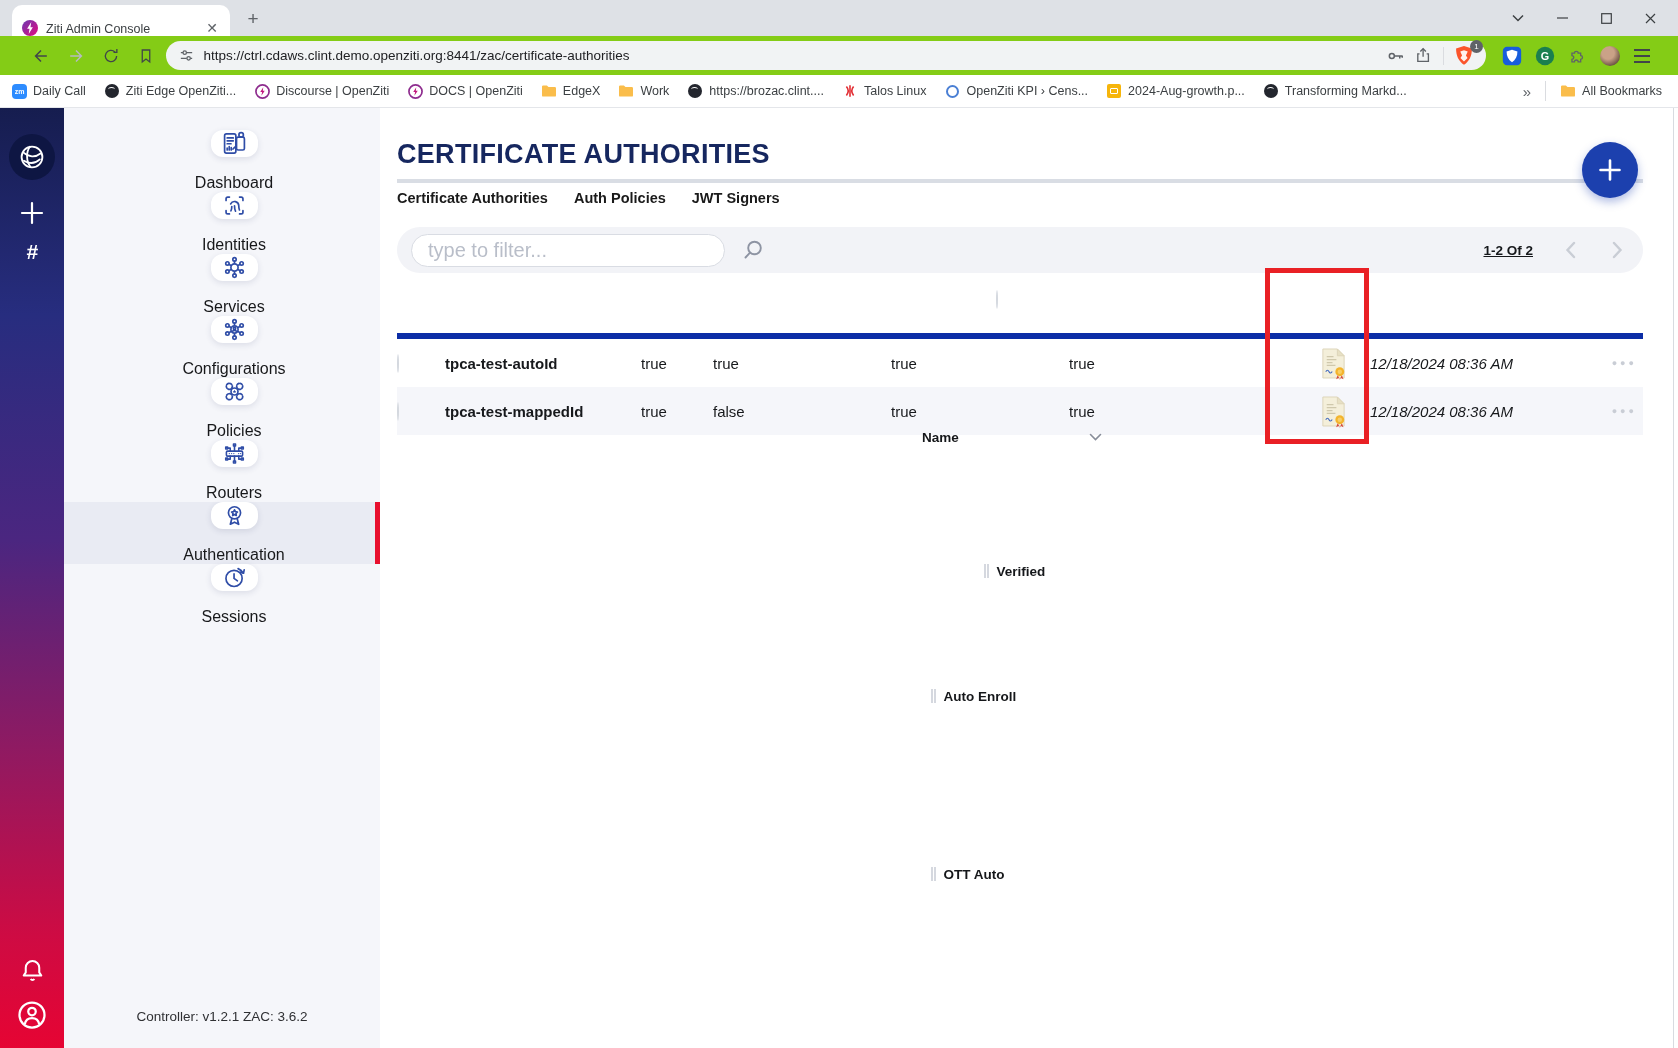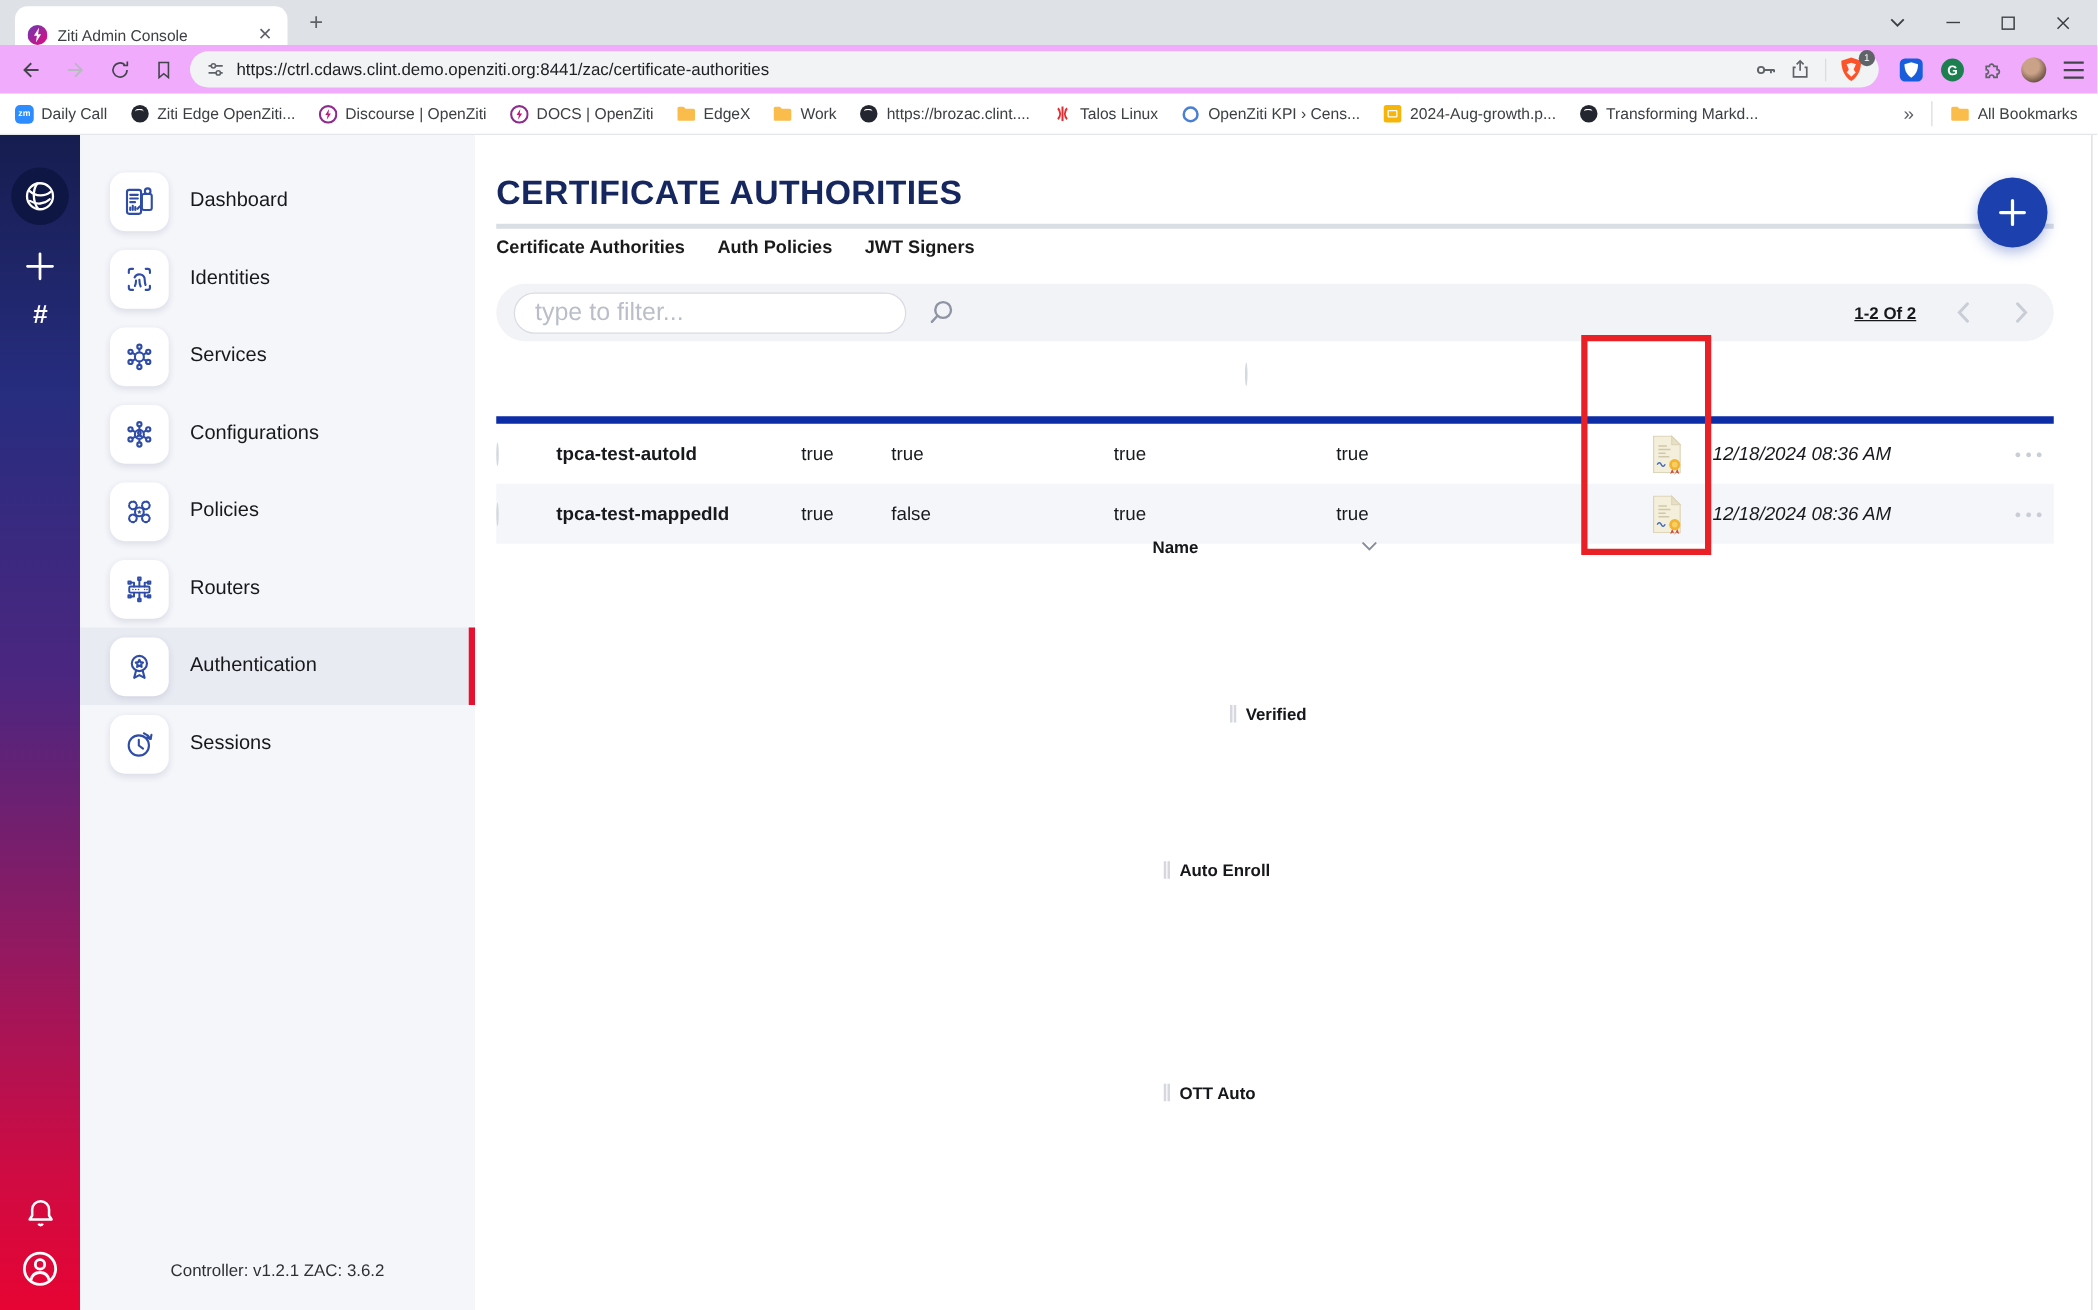--- a/index.html
+++ b/index.html
@@ -10,21 +10,21 @@
   
   .chrome-tabs { height:36px; background:#dee1e6; display:flex; align-items:flex-end; position:relative; }
   .tab { margin-left:12px; width:218px; height:31px; background:#fff; border-radius:10px 10px 0 0;
     display:flex; align-items:flex-end; padding:0 8px 0 10px; gap:8px; }
   .tab-title { flex:1; font-size:12.5px; color:#3c4043; white-space:nowrap; overflow:hidden; }
   .tab-close { font-size:14px; color:#5f6368; padding:0 4px; cursor:default; }
   .newtab-btn { margin-left:10px; margin-bottom:6px; font-size:19px; color:#5f6368; width:26px; text-align:center; }
   .win-controls { position:absolute; right:6px; top:0; height:36px; display:flex; }
   .win-btn { width:44px; height:36px; display:flex; align-items:center; justify-content:center; color:#3c4043; }
 
-  .toolbar { height:39px; background:#f0abfc; display:flex; align-items:center; padding:0 10px; gap:6px; }
+  .toolbar { height:39px; background:#84cc16; display:flex; align-items:center; padding:0 27px; gap:6px; }
   .tb-icon { width:30px; height:30px; display:flex; align-items:center; justify-content:center; border-radius:50%; }
   .omnibox { width:1372px; height:29px; background:#f1f3f4; border-radius:15px; display:flex;
     align-items:center; padding:0 10px 0 12px; gap:8px; }
   .url-text { flex:1; font-size:13.5px; color:#202124; white-space:nowrap; overflow:hidden; }
   .ob-divider { width:1px; height:18px; background:#dadce0; margin:0 2px; }
   .shield-wrap { position:relative; width:22px; height:22px; }
   .shield-badge { position:absolute; top:-5px; right:-7px; width:13px; height:13px; border-radius:50%;
     background:#5f6368; color:#fff; font-size:8px; display:flex; align-items:center; justify-content:center; }
   .ext-row { display:flex; align-items:center; gap:13px; margin-left:10px; }
   .avatar { width:20px; height:20px; border-radius:50%;
@@ -55,21 +55,21 @@
     display:flex; align-items:center; justify-content:center; }
   .rail-plus { margin-top:20px; }
   .rail-hash { margin-top:14px; color:#fff; font-size:21px; font-weight:bold; font-style:italic; }
   .rail-spacer { flex:1; }
   .rail-bell { margin-bottom:16px; }
   .rail-person { margin-bottom:18px; }
 
   .sidebar { width:316px; flex:0 0 316px; background:#f5f6fa; position:relative; }
   .brand { margin-top:25px; text-align:center; font-size:21px; font-weight:800; letter-spacing:1px; color:#14255f; }
   .nav { margin-top:22px; }
-  .nav-item { height:62px; display:flex; align-items:center; gap:17px; padding-left:24px; position:relative; }
+  .nav-item { height:62px; display:flex; align-items:center; gap:17px; padding-left:24px; position:relative;flex-direction:column; }
   .nav-item.active { background:#e9ebf3; }
   .nav-item.active::after { content:""; position:absolute; right:0; top:0; bottom:0; width:5px; background:#e8102e; }
   .nav-card { width:47px; height:47px; background:#fff; border-radius:12px; display:flex; align-items:center;
     justify-content:center; box-shadow:0 2px 6px rgba(30,40,90,.12); }
   .nav-label { font-size:16px; color:#17181a; }
   .sidebar-footer { position:absolute; bottom:24px; width:100%; text-align:center; font-size:13.5px; color:#2f3033; }
 
   .content { flex:1; background:#fff; position:relative; padding:0 35px 0 17px; }
   .page-title { margin-top:31px; font-size:27px; font-weight:800; letter-spacing:.3px; color:#16275f; }
   .title-rule { height:4px; background:#d9dde4; margin-top:9px; }

